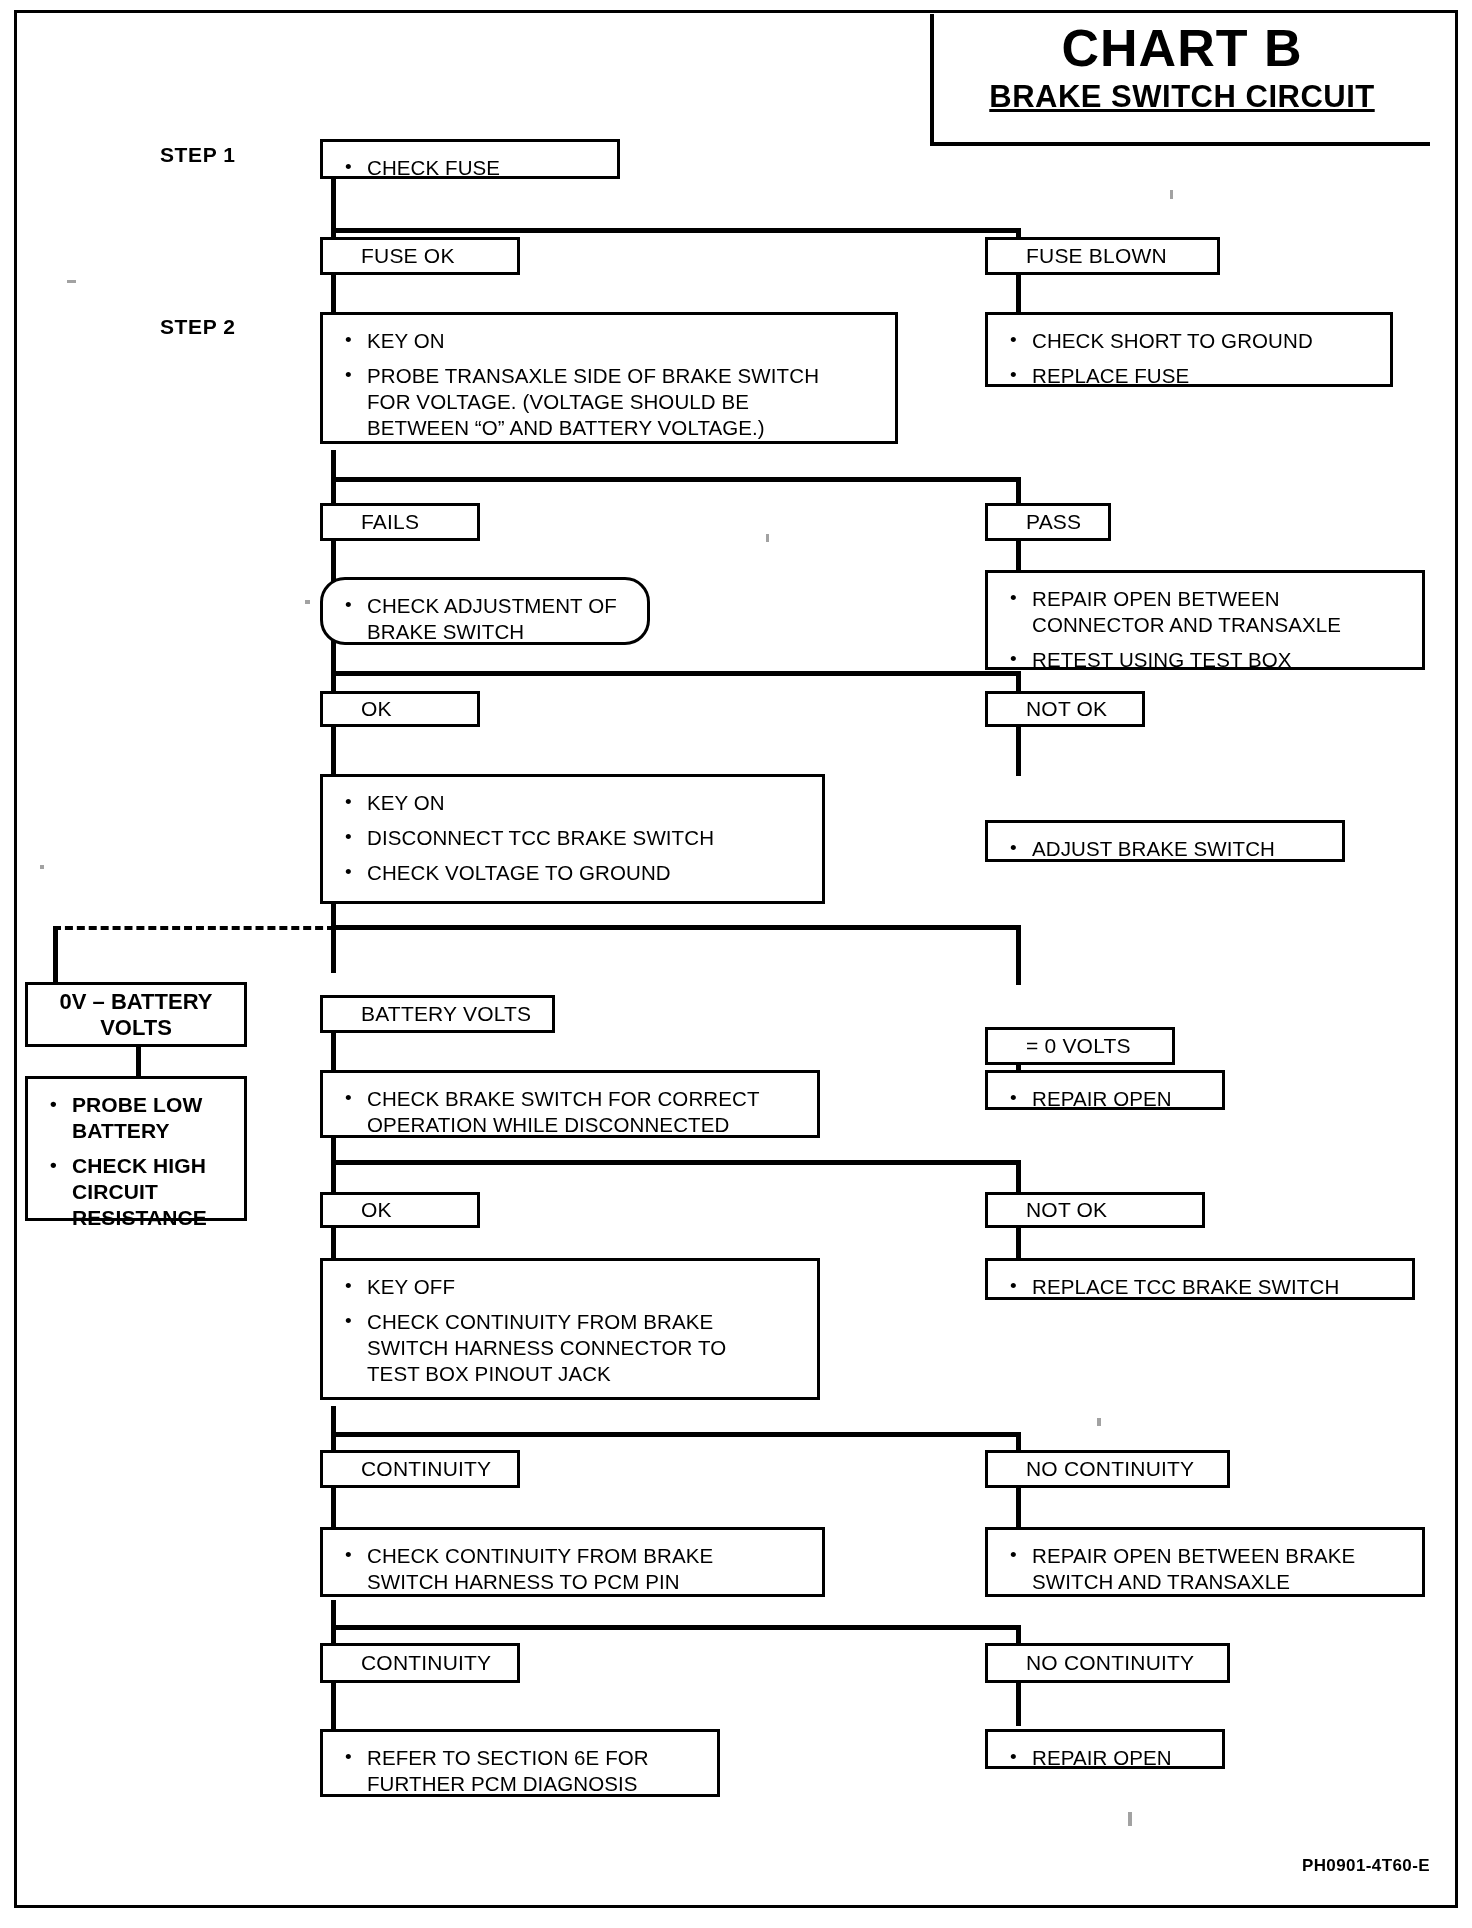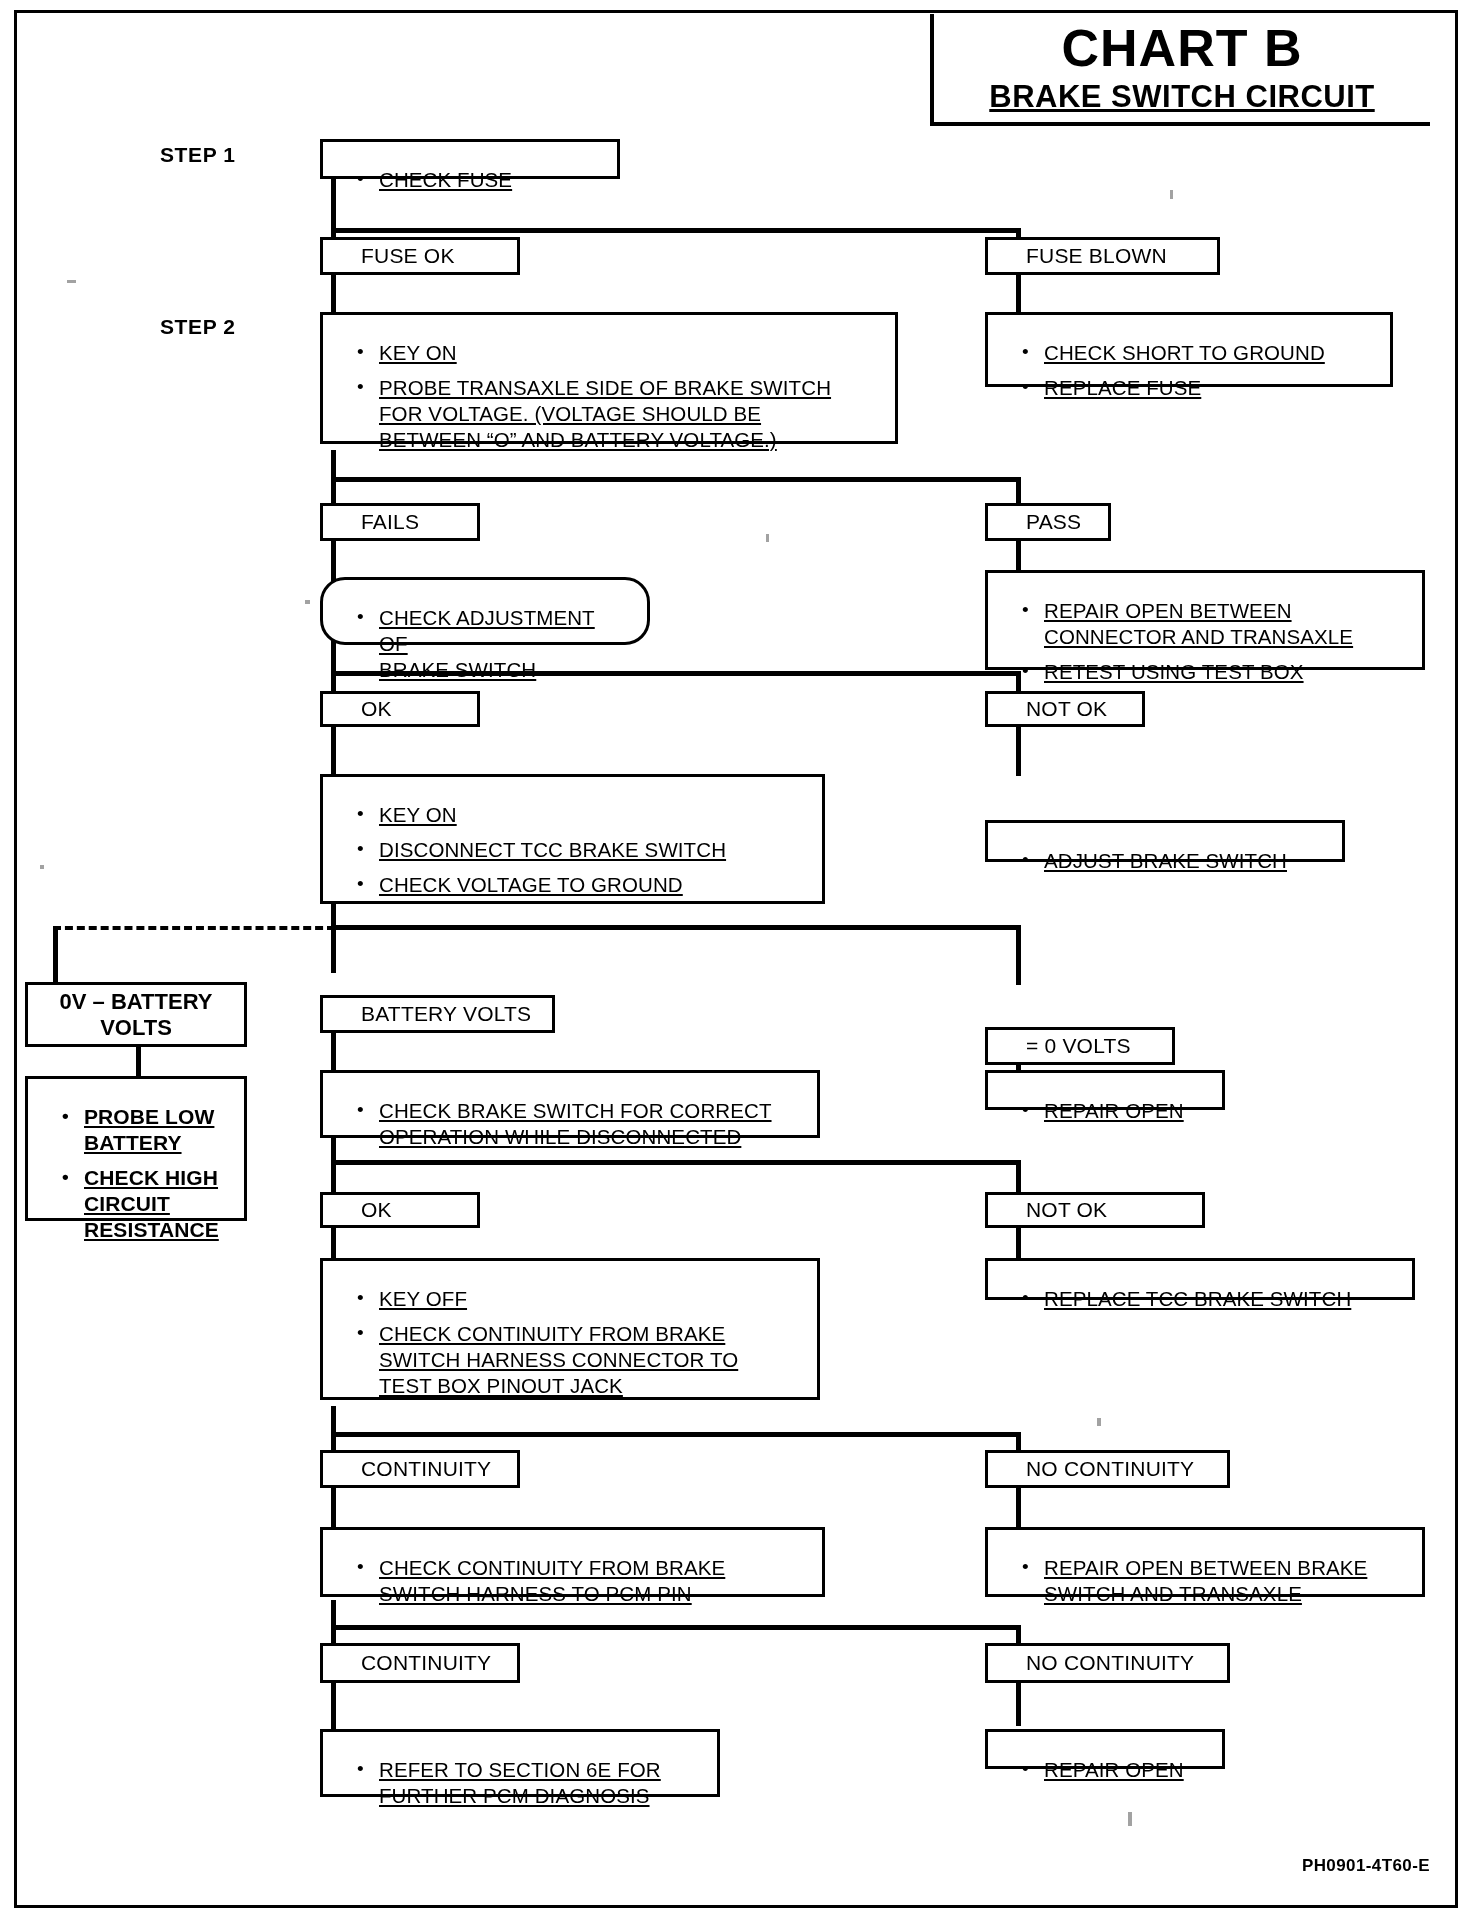--- a/index.html
+++ b/index.html
@@ -20,21 +20,21 @@
     left:14px; top:10px;
     width:1444px; height:1898px;
     border:3px solid #000;
     box-sizing:border-box;
   }
 
   
   #header{
     position:absolute;
     left:930px; top:14px;
-    width:500px; height:112px;
+    width:500px; height:132px;
     border-left:4px solid #000;
     border-bottom:4px solid #000;
     box-sizing:border-box;
     text-align:center;
   }
   #header .title{
     font-size:52px; font-weight:bold; letter-spacing:1px;
     line-height:60px; margin-top:4px;
   }
   #header .subtitle{
@@ -59,21 +59,21 @@
     display:flex; align-items:center;
     padding-left:38px;
     font-size:21px;
     letter-spacing:0.2px;
   }
 
   
   .bullets{
     padding:9px 10px 9px 14px;
   }
-  .bullets ul{ margin:16px; padding:0; list-style:none;text-decoration:underline; }
+  .bullets ul{ margin:4px; padding:0; list-style:none; }
   .bullets li{
     position:relative;
     padding-left:26px;
     margin:0 0 9px 0;
     letter-spacing:0.1px;
   }
   .bullets li:last-child{ margin-bottom:0; }
   .bullets li:before{
     content:"\2022";
     position:absolute; left:4px; top:-1px;

